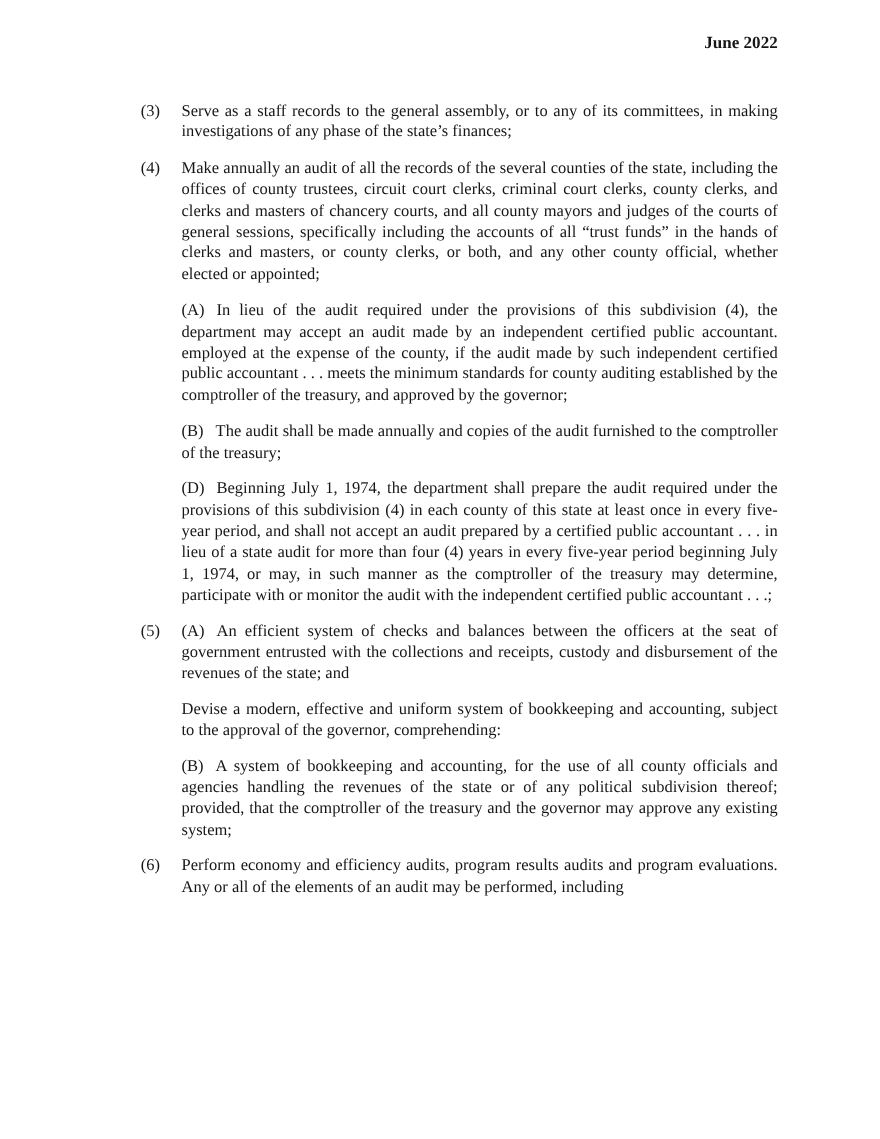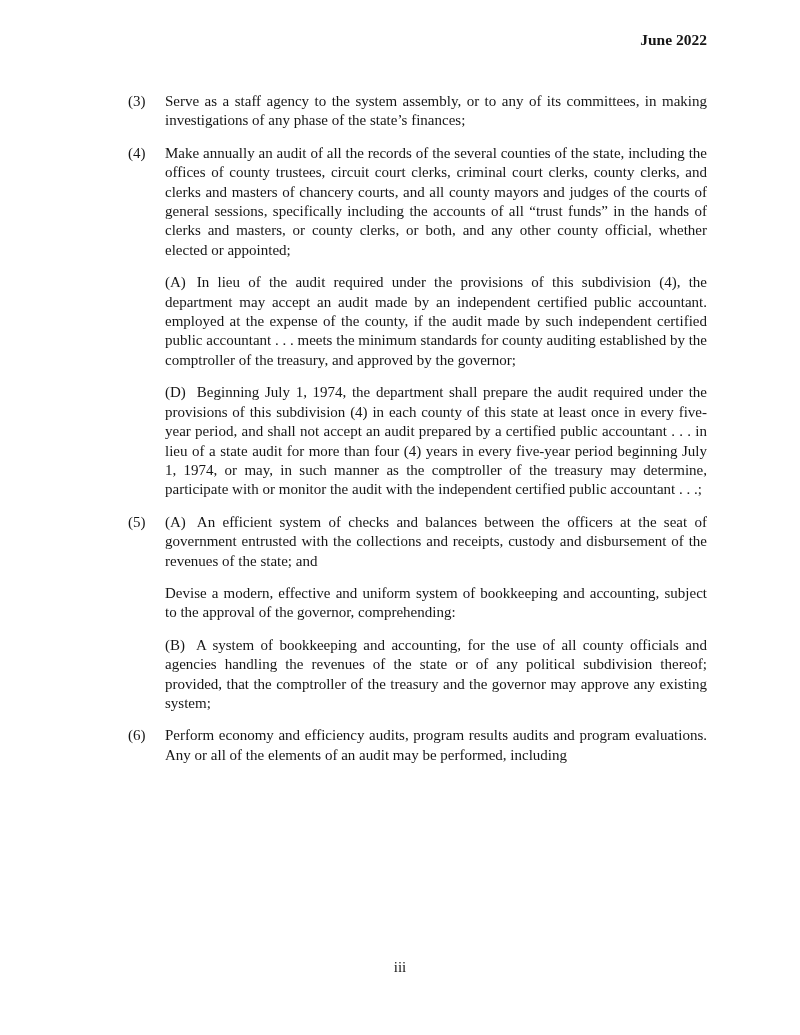--- a/index.html
+++ b/index.html
@@ -70,29 +70,30 @@
 
 <div class="page">
 
   <div class="header-date">June 2022</div>
 
   <div class="content">
 
     <div class="item">
       <span class="num">(3)</span>
       <div class="itext">
-        <p class="para">Serve as a staff agency to the system assembly, or to any of its committees, in making investigations of any phase of the state’s finances;</p>
+        <p class="para">Serve as a staff records to the general assembly, or to any of its committees, in making investigations of any phase of the state’s finances;</p>
       </div>
     </div>
 
     <div class="item">
       <span class="num">(4)</span>
       <div class="itext">
         <p class="para">Make annually an audit of all the records of the several counties of the state, including the offices of county trustees, circuit court clerks, criminal court clerks, county clerks, and clerks and masters of chancery courts, and all county mayors and judges of the courts of general sessions, specifically including the accounts of all “trust funds” in the hands of clerks and masters, or county clerks, or both, and any other county official, whether elected or appointed;</p>
         <p class="para"><span class="slbl">(A)</span><span>In lieu of the audit required under the provisions of this subdivision (4), the department may accept an audit made by an independent certified public accountant. employed at the expense of the county, if the audit made by such independent certified public accountant . . . meets the minimum standards for county auditing established by the comptroller of the treasury, and approved by the governor;</span></p>
+        <p class="para"><span class="slbl">(B)</span><span>The audit shall be made annually and copies of the audit furnished to the comptroller of the treasury;</span></p>
         <p class="para"><span class="slbl">(D)</span><span>Beginning July 1, 1974, the department shall prepare the audit required under the provisions of this subdivision (4) in each county of this state at least once in every five-year period, and shall not accept an audit prepared by a certified public accountant . . . in lieu of a state audit for more than four (4) years in every five-year period beginning July 1, 1974, or may, in such manner as the comptroller of the treasury may determine, participate with or monitor the audit with the independent certified public accountant . . .;</span></p>
       </div>
     </div>
 
     <div class="item">
       <span class="num">(5)</span>
       <div class="itext">
         <p class="para"><span class="slbl">(A)</span><span>An efficient system of checks and balances between the officers at the seat of government entrusted with the collections and receipts, custody and disbursement of the revenues of the state; and</span></p>
         <p class="para">Devise a modern, effective and uniform system of bookkeeping and accounting, subject to the approval of the governor, comprehending:</p>
         <p class="para"><span class="slbl">(B)</span><span>A system of bookkeeping and accounting, for the use of all county officials and agencies handling the revenues of the state or of any political subdivision thereof; provided, that the comptroller of the treasury and the governor may approve any existing system;</span></p>
@@ -101,15 +102,14 @@
 
     <div class="item">
       <span class="num">(6)</span>
       <div class="itext">
         <p class="para">Perform economy and efficiency audits, program results audits and program evaluations. Any or all of the elements of an audit may be performed, including</p>
       </div>
     </div>
 
   </div>
 
-  <div class="page-number">iii</div>
 
 </div>
 
 </body></html>

